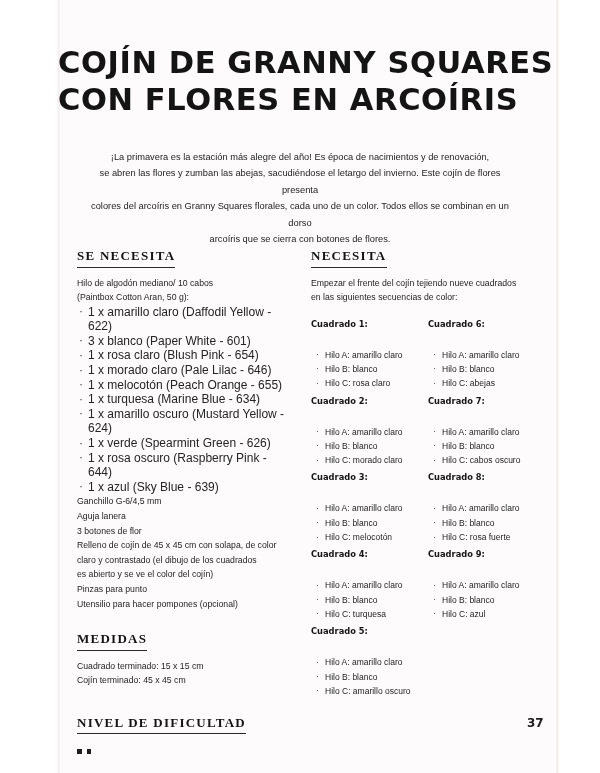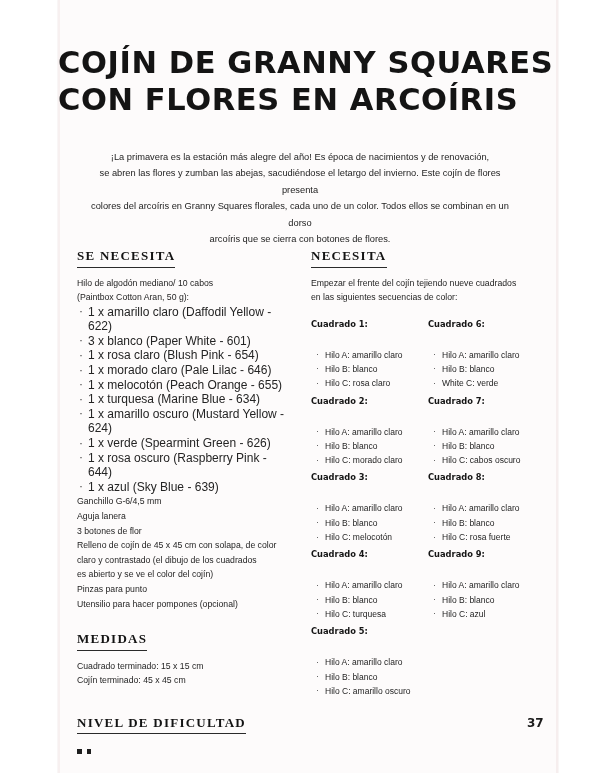--- a/index.html
+++ b/index.html
@@ -311,21 +311,21 @@
           </ul>
         </div>
       </div>
 
       <div class="sq-col">
         <div class="sq-block">
           <p class="sq-title">Cuadrado 6:</p>
           <ul>
             <li>Hilo A: amarillo claro</li>
             <li>Hilo B: blanco</li>
-            <li>White C: verde</li>
+            <li>Hilo C: abejas</li>
           </ul>
         </div>
         <div class="sq-block">
           <p class="sq-title">Cuadrado 7:</p>
           <ul>
             <li>Hilo A: amarillo claro</li>
             <li>Hilo B: blanco</li>
             <li>Hilo C: cabos oscuro</li>
           </ul>
         </div>

